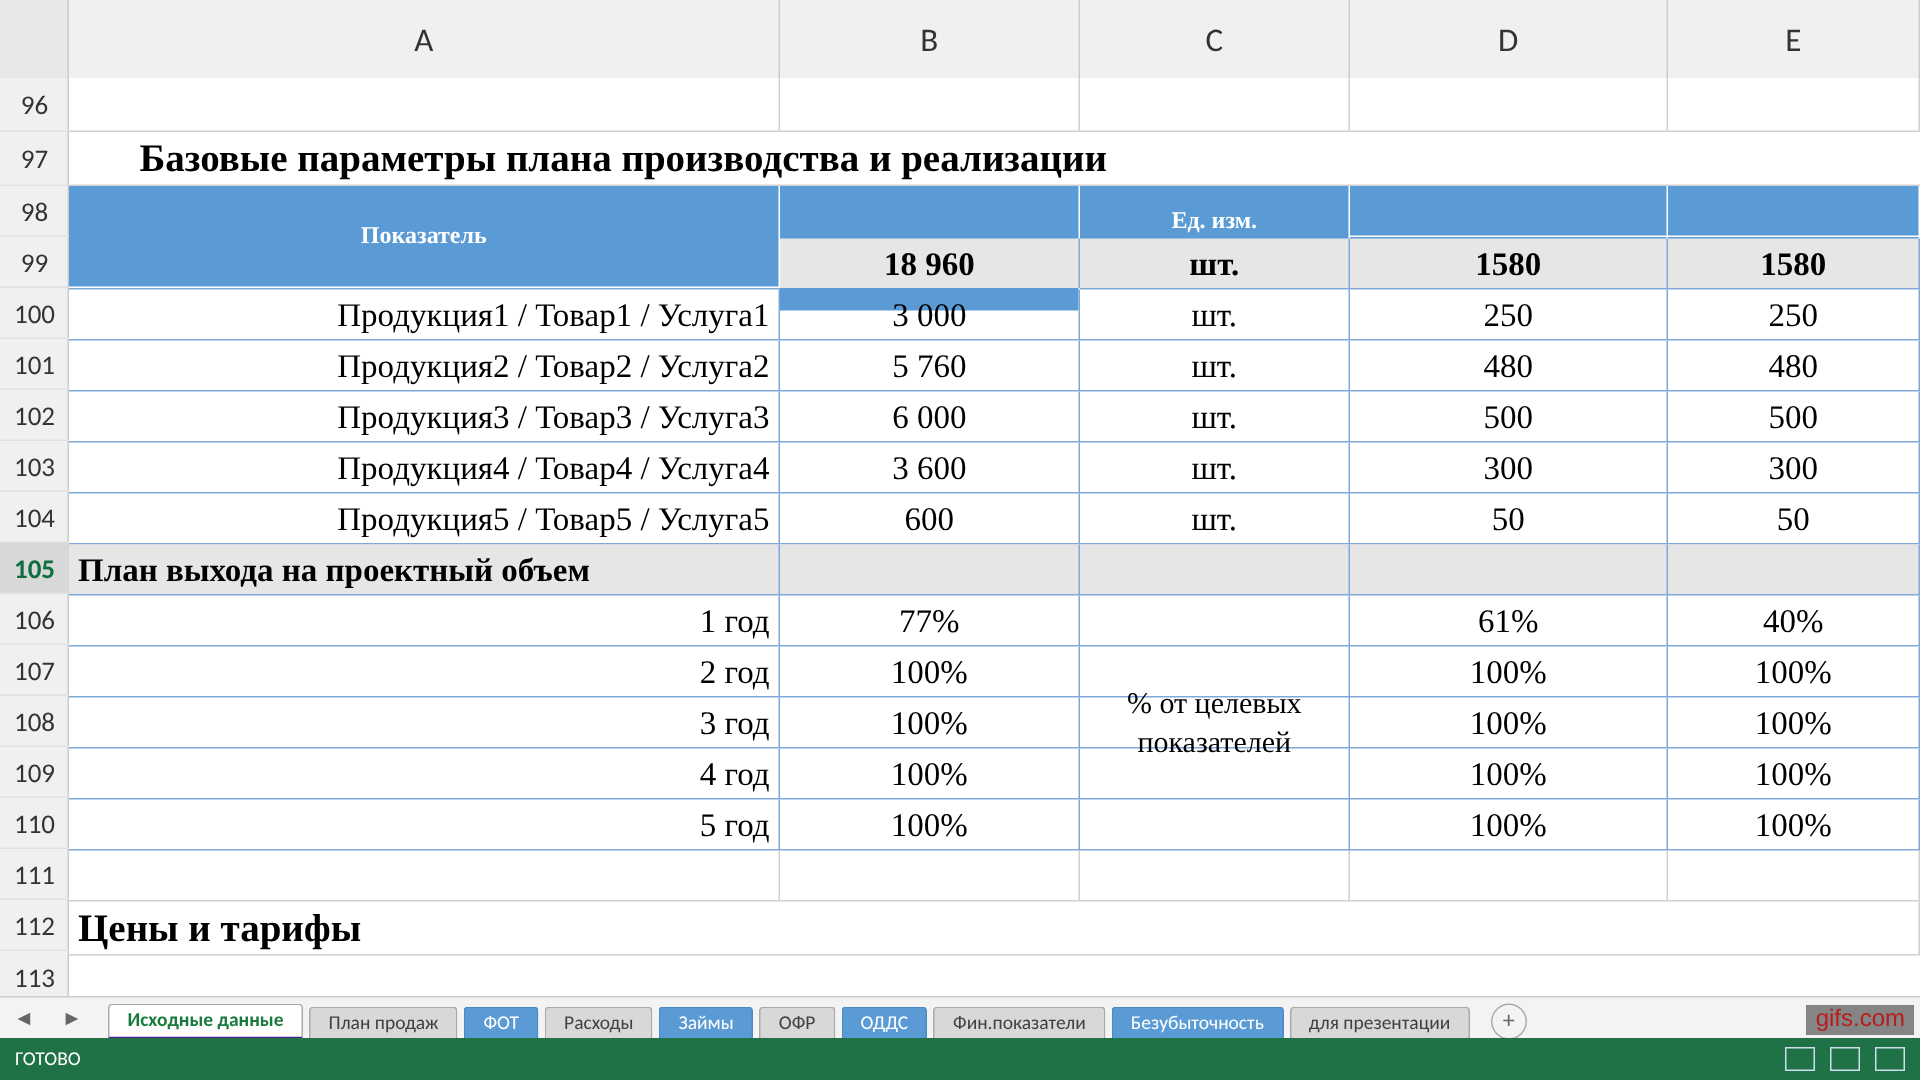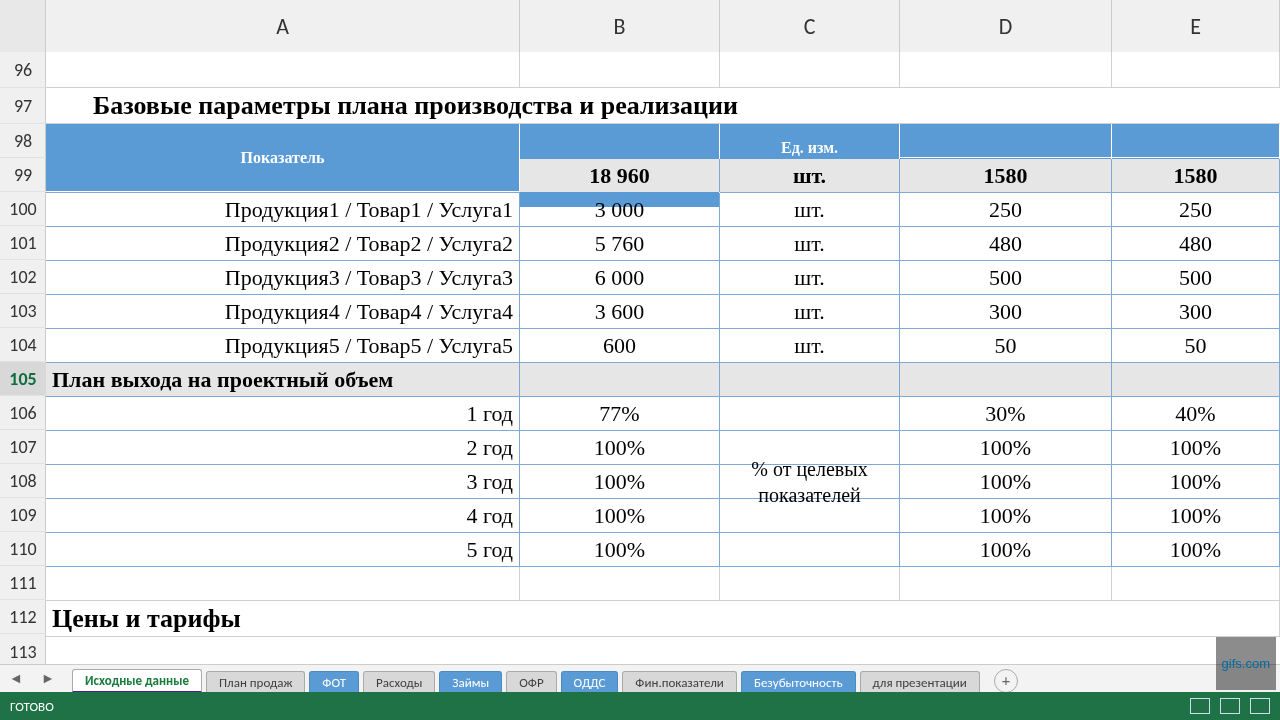--- a/index.html
+++ b/index.html
@@ -66,21 +66,21 @@
   .tab { padding: 3px 12px; background: #d8d8d8; border: 1px solid #aaa; border-bottom: none; border-radius: 3px 3px 0 0; color: #404040; cursor: pointer; font-size: 13px; }
   .tab.active { background: #fff; border-bottom: 2px solid #4c1d95; color: #1a7a3e; font-weight: bold; text-align: center; }
   .tab.blue { background: #5a9bd5; color: #fff; border-color: #4a8bc5; }
   .add-sheet { width: 24px; height: 24px; border-radius: 50%; border: 1px solid #aaa; display: flex; align-items: center; justify-content: center; margin-left: 10px; color: #666; cursor: pointer; font-size: 16px; }
   
   
   .status-bar { position: absolute; left: 0; right: 0; bottom: 0; height: 28px; background: #1f7246; color: #fff; display: flex; align-items: center; padding: 0 10px; font-family: Calibri, Arial, sans-serif; font-size: 13px; justify-content: space-between; }
   .status-right { display: flex; align-items: center; gap: 10px; }
   .view-btn { width: 20px; height: 16px; border: 1px solid #cde; }
   
-  .watermark { position: absolute; right: 4px; bottom: 30px; font-family: Arial, sans-serif; font-size: 13px; color: #0369a1; background: rgba(0,0,0,0.45); padding: 19px 6px; }
+  .watermark { position: absolute; right: 4px; bottom: 30px; font-family: Arial, sans-serif; font-size: 16px; color: #b91c1c; background: rgba(0,0,0,0.45); padding: 1px 6px; }
   
   
   .mergedC { position: absolute; display: flex; align-items: center; justify-content: center; font-size: 20px; text-align: center; line-height: 1.3; border-right: 1px solid #7fa8d9; }
 </style>
 </head>
 <body>
 
 <div class="sheet-area">
   <div class="col-headers">
     <div class="corner"></div>
@@ -194,21 +194,21 @@
       <div class="cell cD grey-h tb"></div>
       <div class="cell cE grey-h tb"></div>
     </div>
 
     <div style="position:relative;">
       <div class="mergedC" style="left:674px; top:0; width:180px; height:170px;">% от целевых показателей</div>
       <div class="row tbrow r107">
         <div class="cell cA r tb">1 год</div>
         <div class="cell cB c tb">77%</div>
         <div class="cell cC" style="border-right:none;"></div>
-        <div class="cell cD c tb">30%</div>
+        <div class="cell cD c tb">61%</div>
         <div class="cell cE c tb">40%</div>
       </div>
       <div class="row tbrow r108">
         <div class="cell cA r tb">2 год</div>
         <div class="cell cB c tb">100%</div>
         <div class="cell cC" style="border-right:none;"></div>
         <div class="cell cD c tb">100%</div>
         <div class="cell cE c tb">100%</div>
       </div>
       <div class="row tbrow r109">

